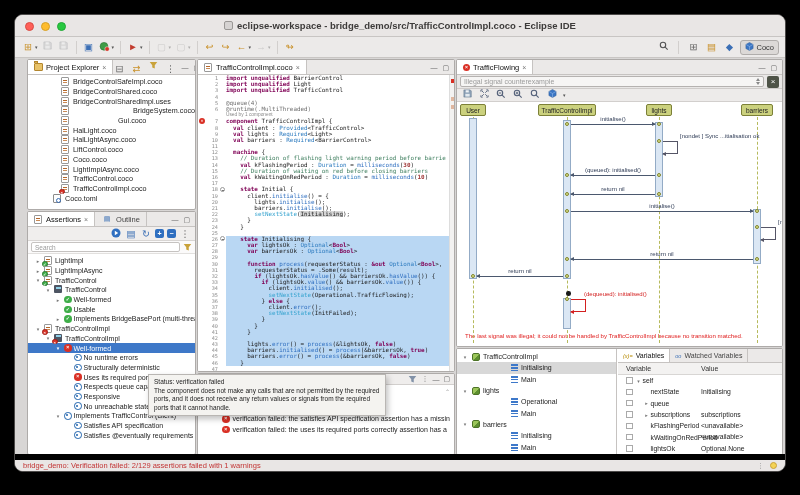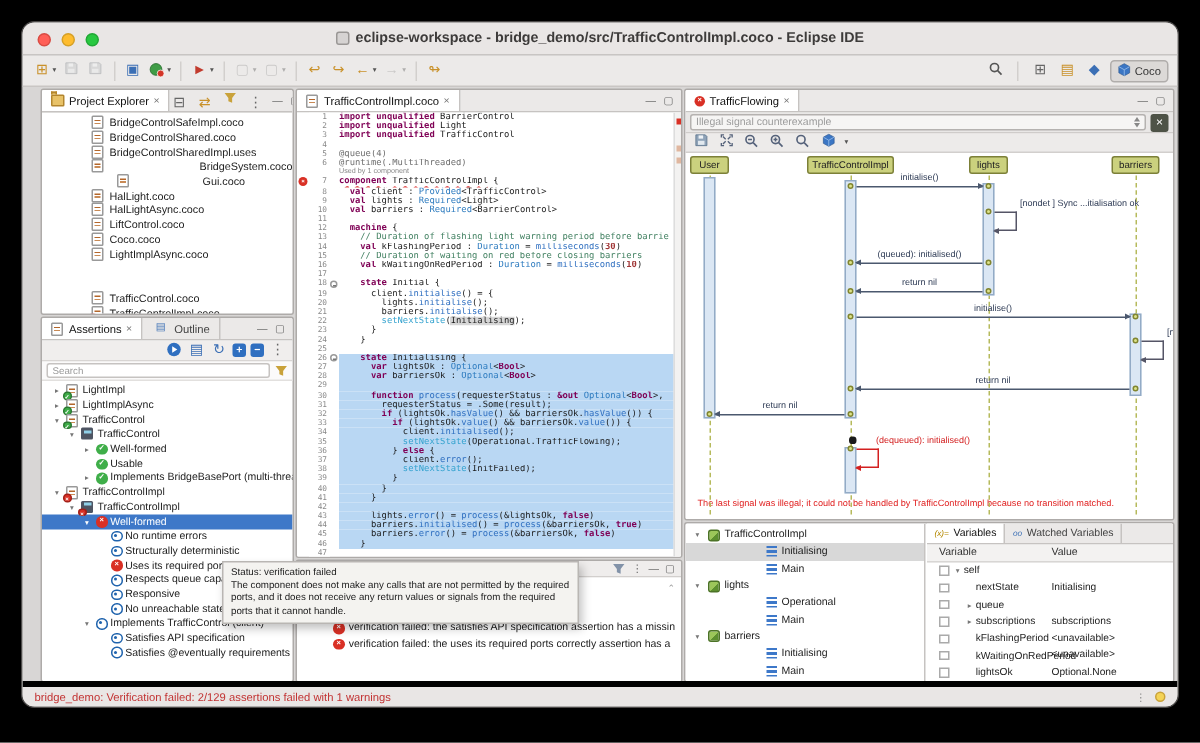--- a/index.html
+++ b/index.html
@@ -135,21 +135,21 @@
   .vtab{padding:0 5px;display:flex;align-items:center;gap:3px;border-right:1px solid #c6c3c1;white-space:nowrap}
   .vtab.active{background:#fff;color:#111}
   .vicon{font-size:5.5px;color:#b58900;font-style:italic}
   .vhead{height:12px;display:flex;align-items:center;font-size:7px;color:#333;background:#f3f2f1;border-bottom:1px solid #d8d6d4}
   .vhead .h1{padding-left:8px;width:83px}
   .vrow{position:relative;height:11.3px;display:flex;align-items:center;font-size:6.8px;color:#1c1c1c;white-space:nowrap}
   .cb{width:6.5px;height:6.5px;border:1px solid #aaa;background:#fff;margin-left:8px;flex:0 0 auto}
   .vchev{width:8px;text-align:center;color:#777;font-size:5px;flex:0 0 auto}
   .vval{position:absolute;left:83px;top:0;line-height:11.3px}
   
-  .statusbar{position:absolute;left:0;right:0;bottom:0;height:17px;background:#e9e6e5;border-top:4px solid #000000;display:flex;align-items:center;padding:0 8px;font-size:7.5px}
+  .statusbar{position:absolute;left:0;right:0;bottom:0;height:17px;background:#e9e6e5;border-top:6px solid #000000;display:flex;align-items:center;padding:0 8px;font-size:7.5px}
   .statusmsg{color:#c23333}
   .sb-right{margin-left:auto;display:flex;align-items:center;gap:6px;color:#888;font-size:7px}
   .bulb{width:7px;height:7px;border-radius:50%;background:#f4d356;border:1px solid #c9a23a}
   
   .tooltip{position:absolute;left:148px;top:374px;width:238px;background:#f4f3f0;border:1px solid #b9b6b3;box-shadow:2px 3px 6px rgba(0,0,0,.25);padding:3px 5px;z-index:60}
   .tooltip div{font-size:6.5px;line-height:8.6px;color:#222;white-space:nowrap}
 </style>
 </head>
 <body>
 
@@ -297,21 +297,21 @@
               <span class="f-coco"></span>
             </span>
             <span>BridgeControlSharedImpl.uses</span>
           </div>
           <div class="perow" style="padding-left: 33px; justify-content: space-between;">
             <span class="fw">
               <span class="f-coco"></span>
             </span>
             <span>BridgeSystem.coco</span>
           </div>
-          <div class="perow" style="padding-left: 50px; gap: 48px;">
+          <div class="perow" style="padding-left: 33px; gap: 48px;">
             <span class="fw">
               <span class="f-coco"></span>
             </span>
             <span>Gui.coco</span>
           </div>
           <div class="perow" style="padding-left: 33px;">
             <span class="fw">
               <span class="f-coco"></span>
             </span>
             <span>HalLight.coco</span>
@@ -333,21 +333,21 @@
               <span class="f-coco"></span>
             </span>
             <span>Coco.coco</span>
           </div>
           <div class="perow" style="padding-left: 33px;">
             <span class="fw">
               <span class="f-coco"></span>
             </span>
             <span>LightImplAsync.coco</span>
           </div>
-          <div class="perow" style="padding-left: 33px; margin-top: 20px;">
+          <div class="perow" style="padding-left: 33px;">
             <span class="fw">
               <span class="f-coco"></span>
             </span>
             <span>TrafficControl.coco</span>
           </div>
           <div class="perow" style="padding-left: 33px;">
             <span class="fw">
               <span class="f-coco"></span>
               <span class="ov ov-err">×</span>
             </span>

